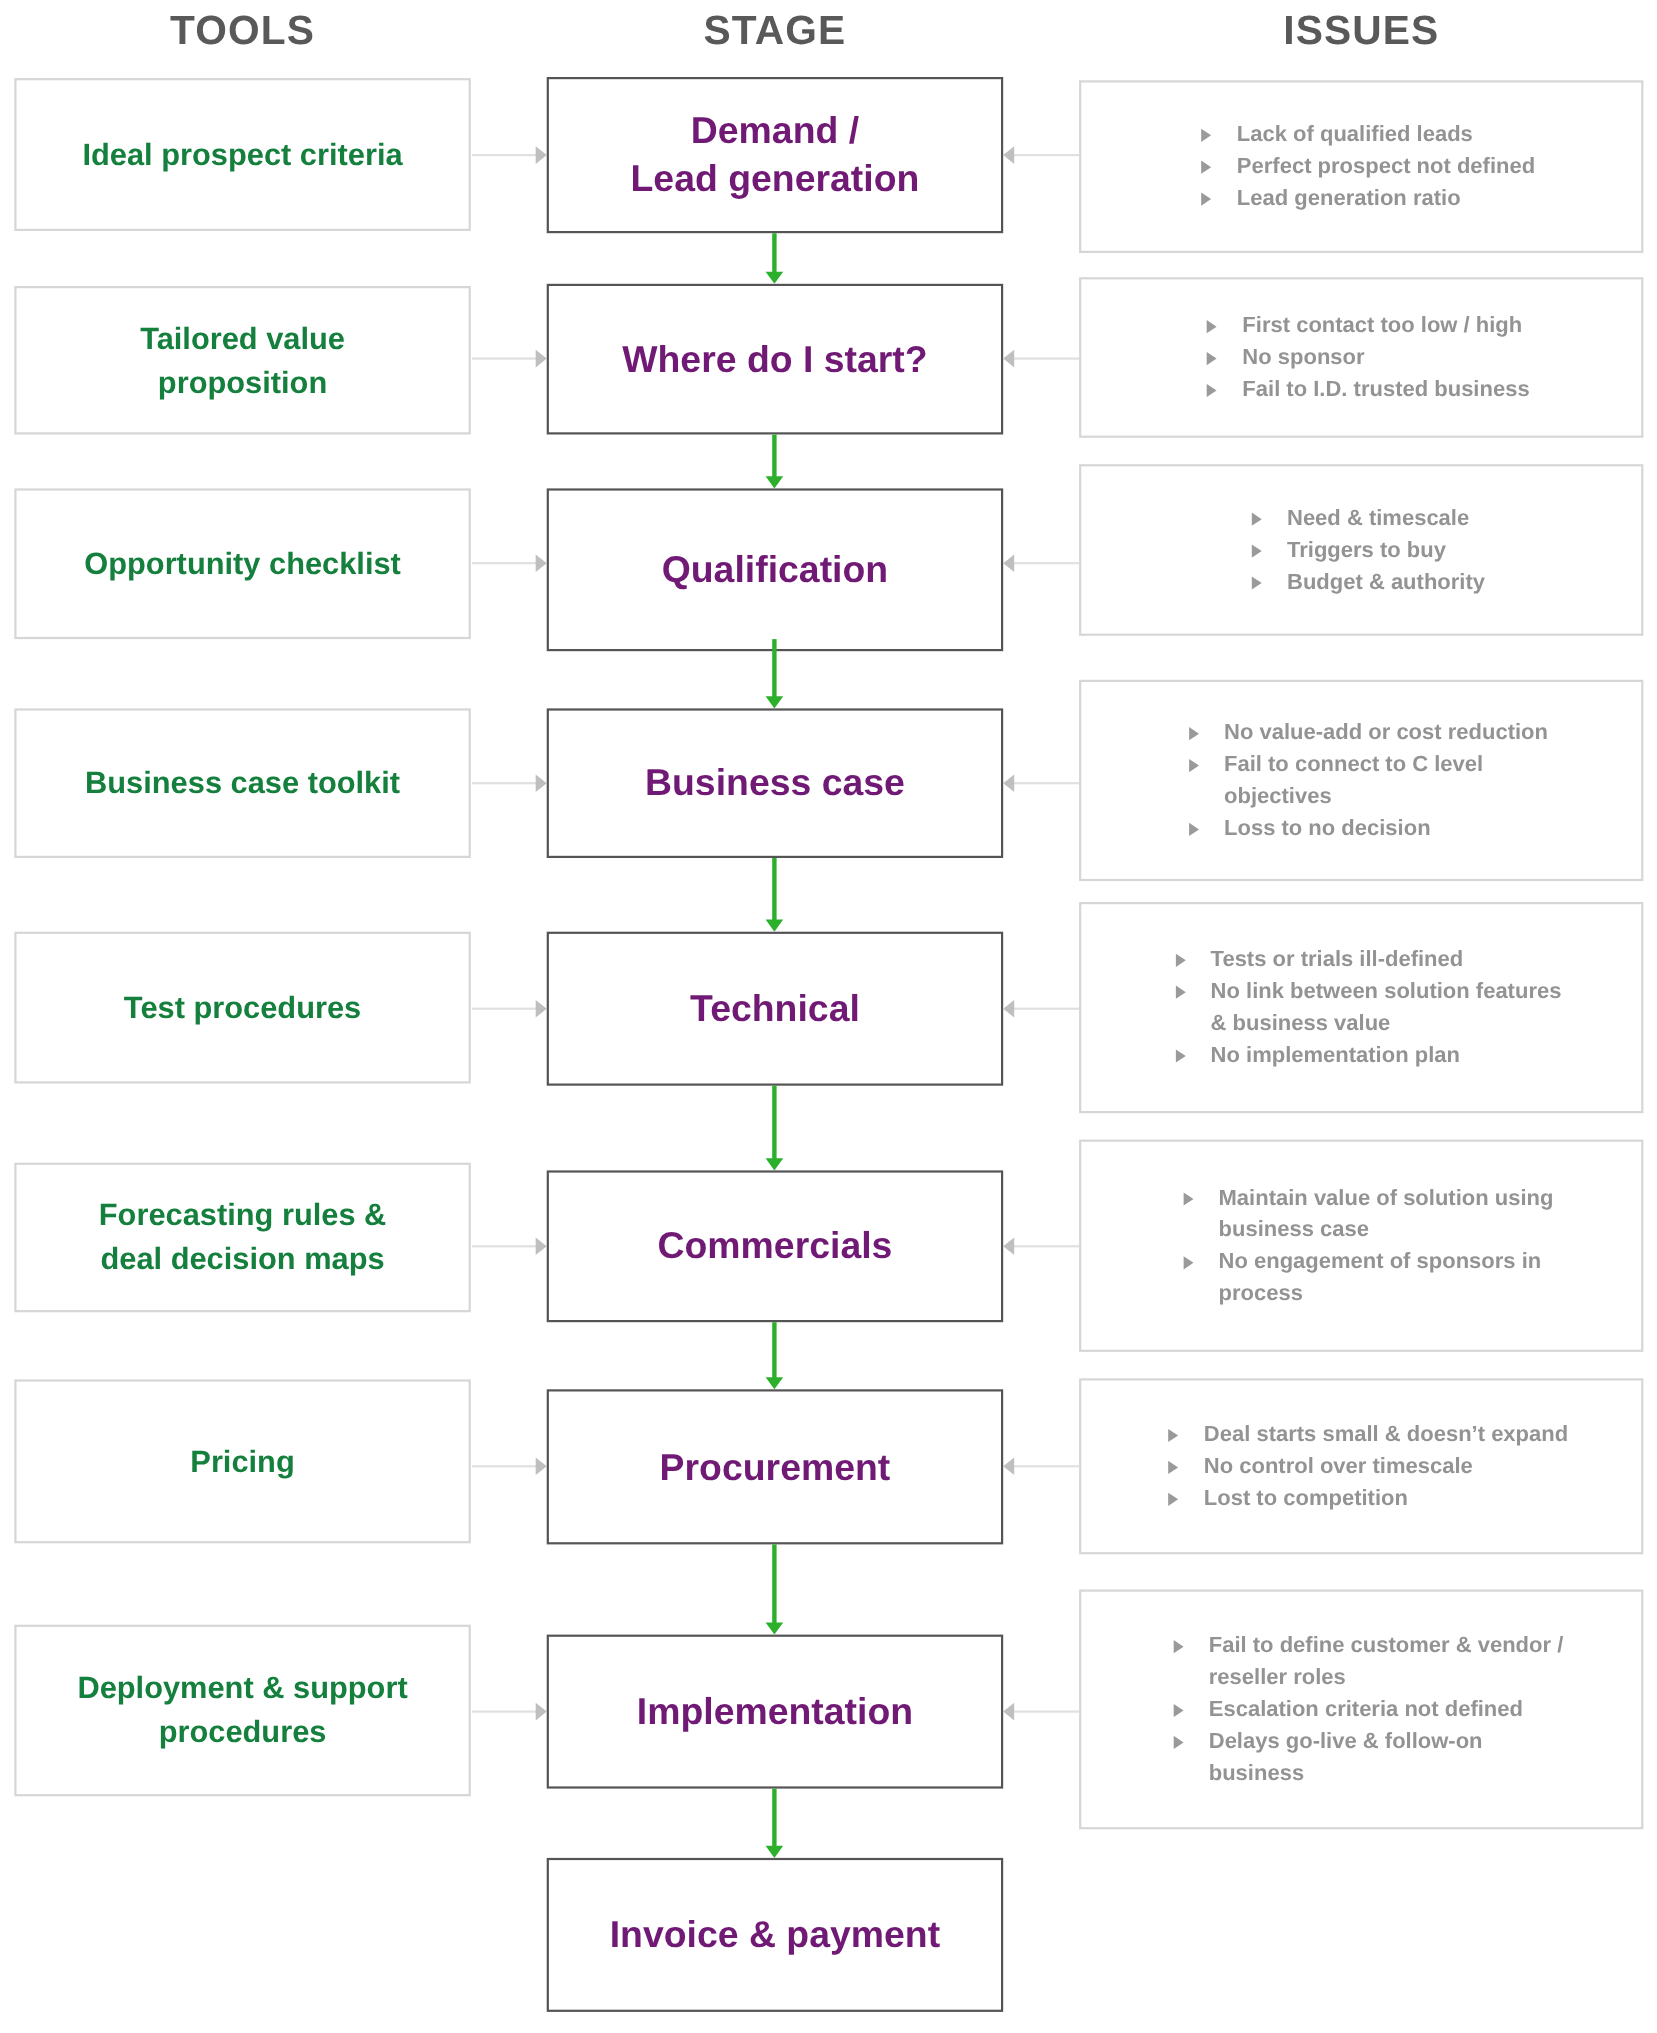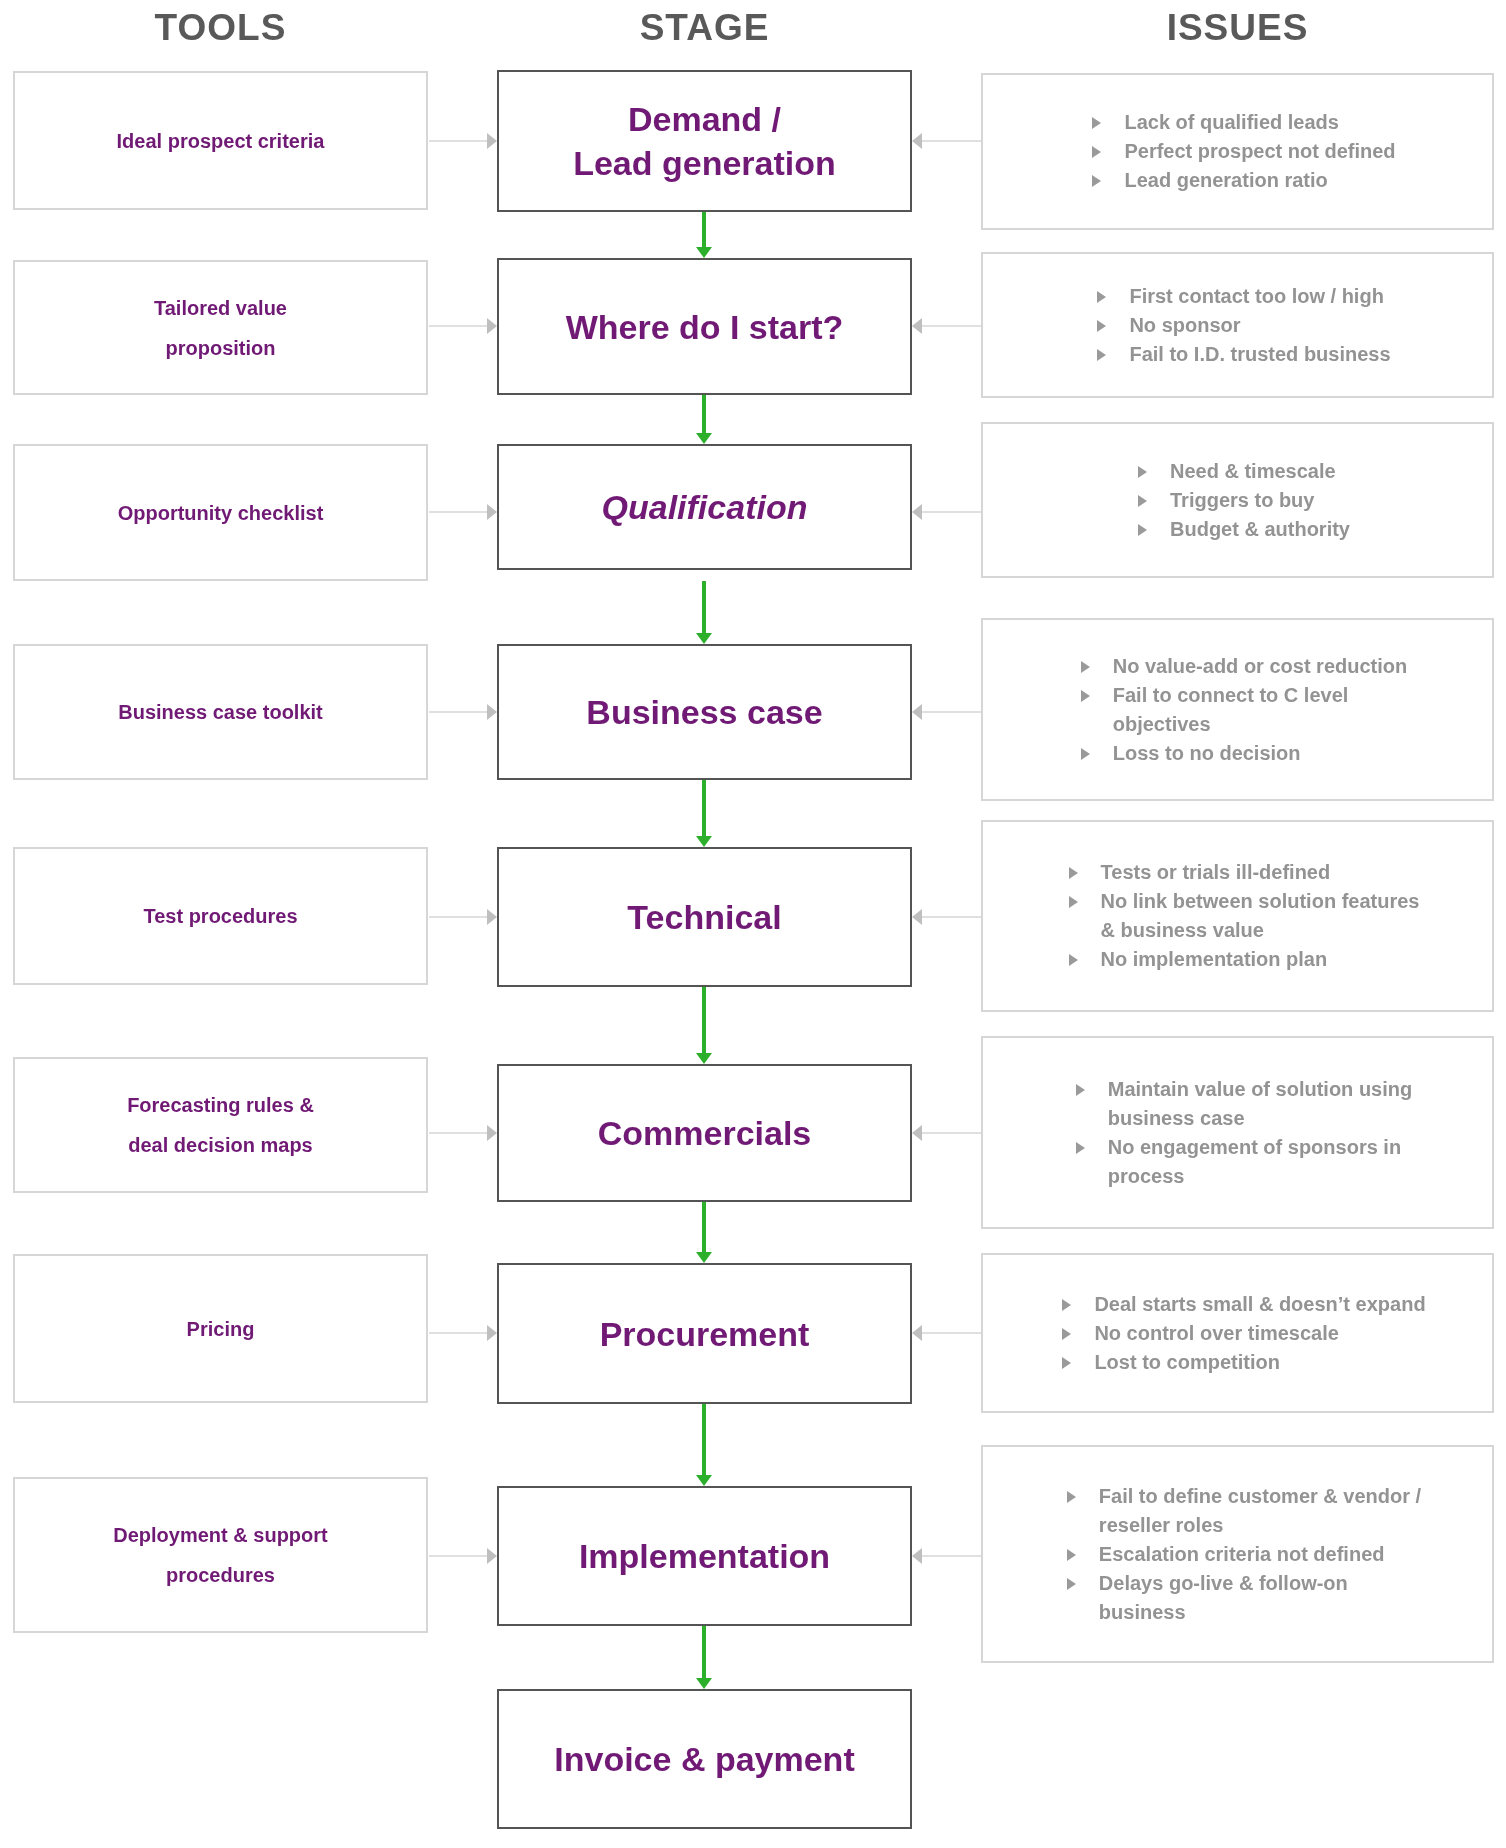--- a/index.html
+++ b/index.html
@@ -15,21 +15,21 @@
     display:flex; align-items:center; justify-content:center;
     font-size:37px; font-weight:bold; color:#595959; letter-spacing:1px;
   }
   .box {
     position:absolute; box-sizing:border-box; background:#ffffff;
     display:flex; align-items:center; justify-content:center;
     text-align:center; white-space:pre-line;
   }
   .tool-box {
     border:2px solid #d6d6d6;
-    color:#701a75; font-size:20px; font-weight:bold; line-height:40px;
+    color:#15803d; font-size:28px; font-weight:bold; line-height:40px;
     padding:0 30px;
     left:13px; width:415px;
   }
   .stage-box {
     border:2px solid #545454;
     color:#701a75; font-size:34px; font-weight:bold; line-height:44px;
     padding:0 16px;
     left:497px; width:415px;
   }
   .issues-box {
@@ -118,21 +118,21 @@
     <div class="issues-list">
       <div class="issue-item"><span class="bullet"></span><span class="issue-text">First contact too low / high</span></div>
       <div class="issue-item"><span class="bullet"></span><span class="issue-text">No sponsor</span></div>
       <div class="issue-item"><span class="bullet"></span><span class="issue-text">Fail to I.D. trusted business</span></div>
     </div>
   </div>
   <div class="v-arrow" style="top:395px;height:49px;"></div>
 
   <div class="box tool-box" style="top:444px;height:137px;">Opportunity checklist</div>
   <div class="h-arrow to-right" style="top:504px;"></div>
-  <div class="box stage-box" style="top:444px;height:126px;font-style:italic;">Qualification</div>
+  <div class="box stage-box" style="top:444px;height:148px;">Qualification</div>
   <div class="h-arrow to-left" style="top:504px;"></div>
   <div class="box issues-box" style="top:422px;height:156px;">
     <div class="issues-list">
       <div class="issue-item"><span class="bullet"></span><span class="issue-text">Need &amp; timescale</span></div>
       <div class="issue-item"><span class="bullet"></span><span class="issue-text">Triggers to buy</span></div>
       <div class="issue-item"><span class="bullet"></span><span class="issue-text">Budget &amp; authority</span></div>
     </div>
   </div>
   <div class="v-arrow" style="top:581px;height:63px;"></div>
 

